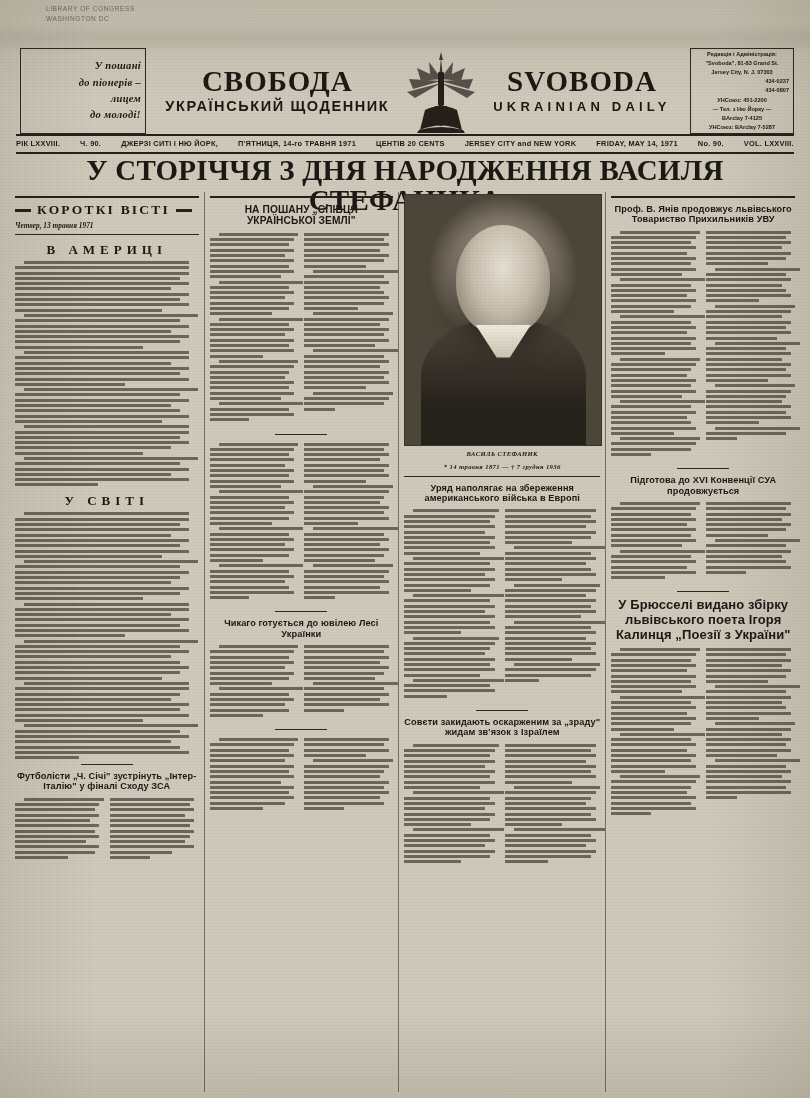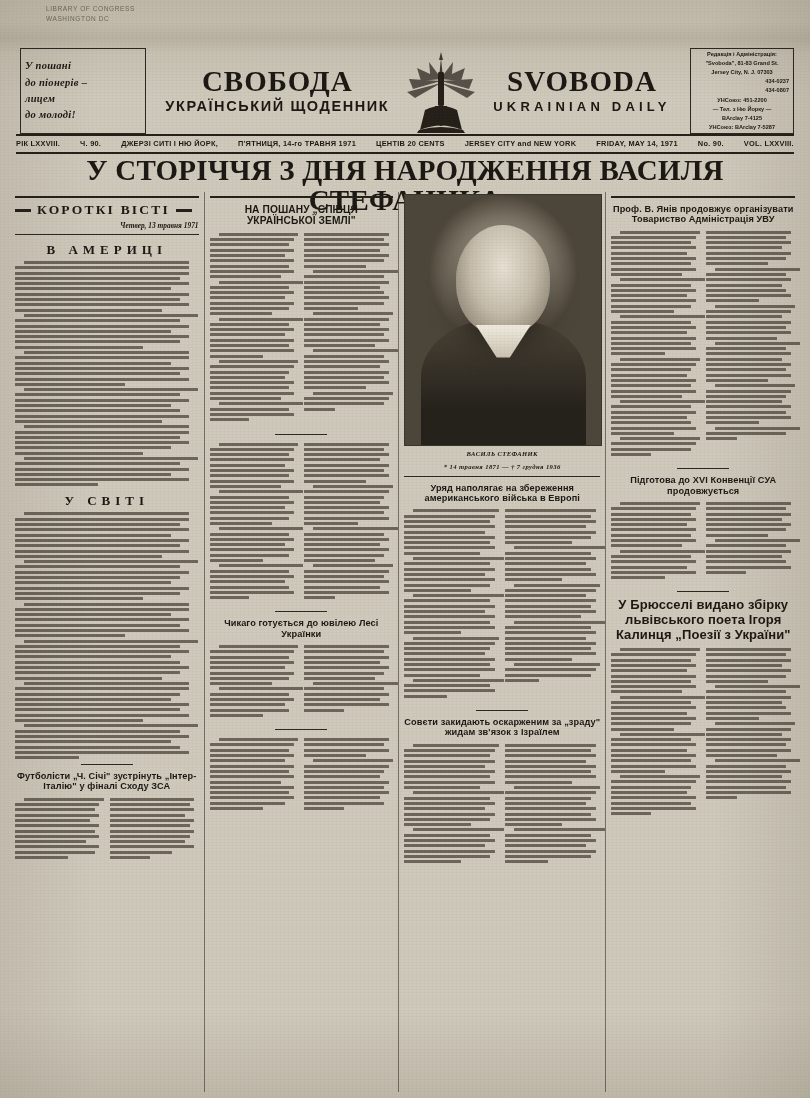--- a/index.html
+++ b/index.html
@@ -14,21 +14,21 @@
         background-image:
           repeating-linear-gradient(0deg, rgba(90,84,70,.10) 0px, rgba(90,84,70,.10) 1px, rgba(255,255,255,0) 1px, rgba(255,255,255,0) 3px),
           repeating-linear-gradient(90deg, rgba(110,102,88,.07) 0px, rgba(110,102,88,.07) 1px, rgba(255,255,255,0) 1px, rgba(255,255,255,0) 4px);}
   .stamp{position:absolute;left:46px;top:4px;font-family:"Liberation Sans",sans-serif;
         font-size:6.5px;letter-spacing:.6px;line-height:1.5;color:#4b4views;color:#4a463c;opacity:.72;}
   .topsmudge{position:absolute;left:0;right:0;top:22px;height:32px;opacity:.30;
         background:linear-gradient(180deg,rgba(150,143,127,0),rgba(120,113,96,.55),rgba(150,143,127,0));}
   
   .masthead{position:absolute;left:20px;right:16px;top:48px;height:86px;display:flex;align-items:stretch;}
   .mh-box{border:1px solid #2a2620;padding:3px 4px;box-sizing:border-box;
-        display:flex;flex-direction:column;justify-content:center;align-items:flex-start;}
+        display:flex;flex-direction:column;justify-content:center;align-items:flex-end;}
   .mh-left{width:126px;}
   .mh-left .ln{font-style:italic;font-weight:bold;font-size:10.5px;line-height:1.55;letter-spacing:.3px;white-space:nowrap;}
   .mh-center{flex:1;display:flex;align-items:center;justify-content:center;gap:6px;padding:0 6px;}
   .title-col{display:flex;flex-direction:column;align-items:center;}
   .big-title{font-family:"Liberation Serif",serif;font-weight:bold;font-size:29px;letter-spacing:1px;line-height:.96;}
   .sub-title{font-family:"Liberation Sans",sans-serif;font-weight:bold;font-size:14.5px;letter-spacing:1.6px;margin-top:3px;}
   .sub-title.lat{letter-spacing:4.2px;font-size:13px;}
   .emblem{width:92px;height:86px;flex:0 0 92px;display:flex;align-items:center;justify-content:center;}
   .mh-right{width:104px;align-items:stretch;justify-content:center;}
   .mh-right .rl{font-family:"Liberation Sans",sans-serif;font-weight:bold;font-size:5.6px;line-height:1.62;text-align:center;white-space:nowrap;}
@@ -48,21 +48,21 @@
   .col.wide{flex:1.07 1 0;}
   .hd{font-family:"Liberation Sans",sans-serif;font-weight:bold;text-align:center;line-height:1.12;
       font-size:10.2px;margin:6px 0 3px;letter-spacing:.1px;}
   .hd.sm{font-size:9.2px;}
   .hd.xs{font-size:13px;}
   .section-band{text-align:center;font-family:"Liberation Serif",serif;font-weight:bold;
       font-size:13px;letter-spacing:5px;margin:7px 0 2px;}
   .kvisti{display:flex;align-items:center;gap:6px;margin-top:2px;}
   .kvisti .dash{width:16px;height:3px;background:#241f19;}
   .kvisti .t{font-family:"Liberation Serif",serif;font-weight:bold;font-size:13.5px;letter-spacing:2.2px;}
-  .dtline{text-align:right;font-style:italic;font-weight:bold;font-size:7.4px;margin:3px 0 2px;}
+  .dtline{text-align:left;font-style:italic;font-weight:bold;font-size:7.4px;margin:3px 0 2px;}
   .hrule{border-top:1px solid #2a2620;margin:4px 0;}
   .hrule.thick{border-top:2px solid #241f19;}
   .shortrule{width:52px;height:1px;background:#2a2620;margin:5px auto;}
   .caption{text-align:center;font-style:italic;font-weight:bold;font-size:6.6px;letter-spacing:.4px;line-height:1.5;margin:3px 0 2px;}
   .photo{width:100%;height:250px;margin-top:2px;position:relative;overflow:hidden;
       background:#8e887c;border:1px solid #3a352c;}
   .photo .pt{position:absolute;inset:0;
       background:
         radial-gradient(ellipse 38% 30% at 50% 30%, #d8d2c6 0%, #a79f90 46%, #6f6759 78%, #4c4539 100%),
         linear-gradient(180deg, rgba(30,26,20,.30), rgba(30,26,20,0) 26%, rgba(30,26,20,.45));}
@@ -672,21 +672,21 @@
             <div class="ln w85"></div>
           <div class="ln w95"></div>
             <div class="ln w90"></div>
             <div class="ln w45"></div>
         </div>
       </div>
     </div>
 
     <div class="col">
       <div class="hrule thick"></div>
-      <div class="hd sm">Проф. В. Янів продовжує організувати Товариство Адміністрація УВУ</div>
+      <div class="hd sm">Проф. В. Янів продовжує львівського Товариство Прихильників УВУ</div>
       <div class="two">
         <div class="bt">
           <div class="ln i w90"></div>
             <div class="ln w95"></div>
             <div class="ln w90"></div>
             <div class="ln w95"></div>
           <div class="ln w85"></div>
             <div class="ln w95"></div>
             <div class="ln w90"></div>
             <div class="ln w95"></div>

